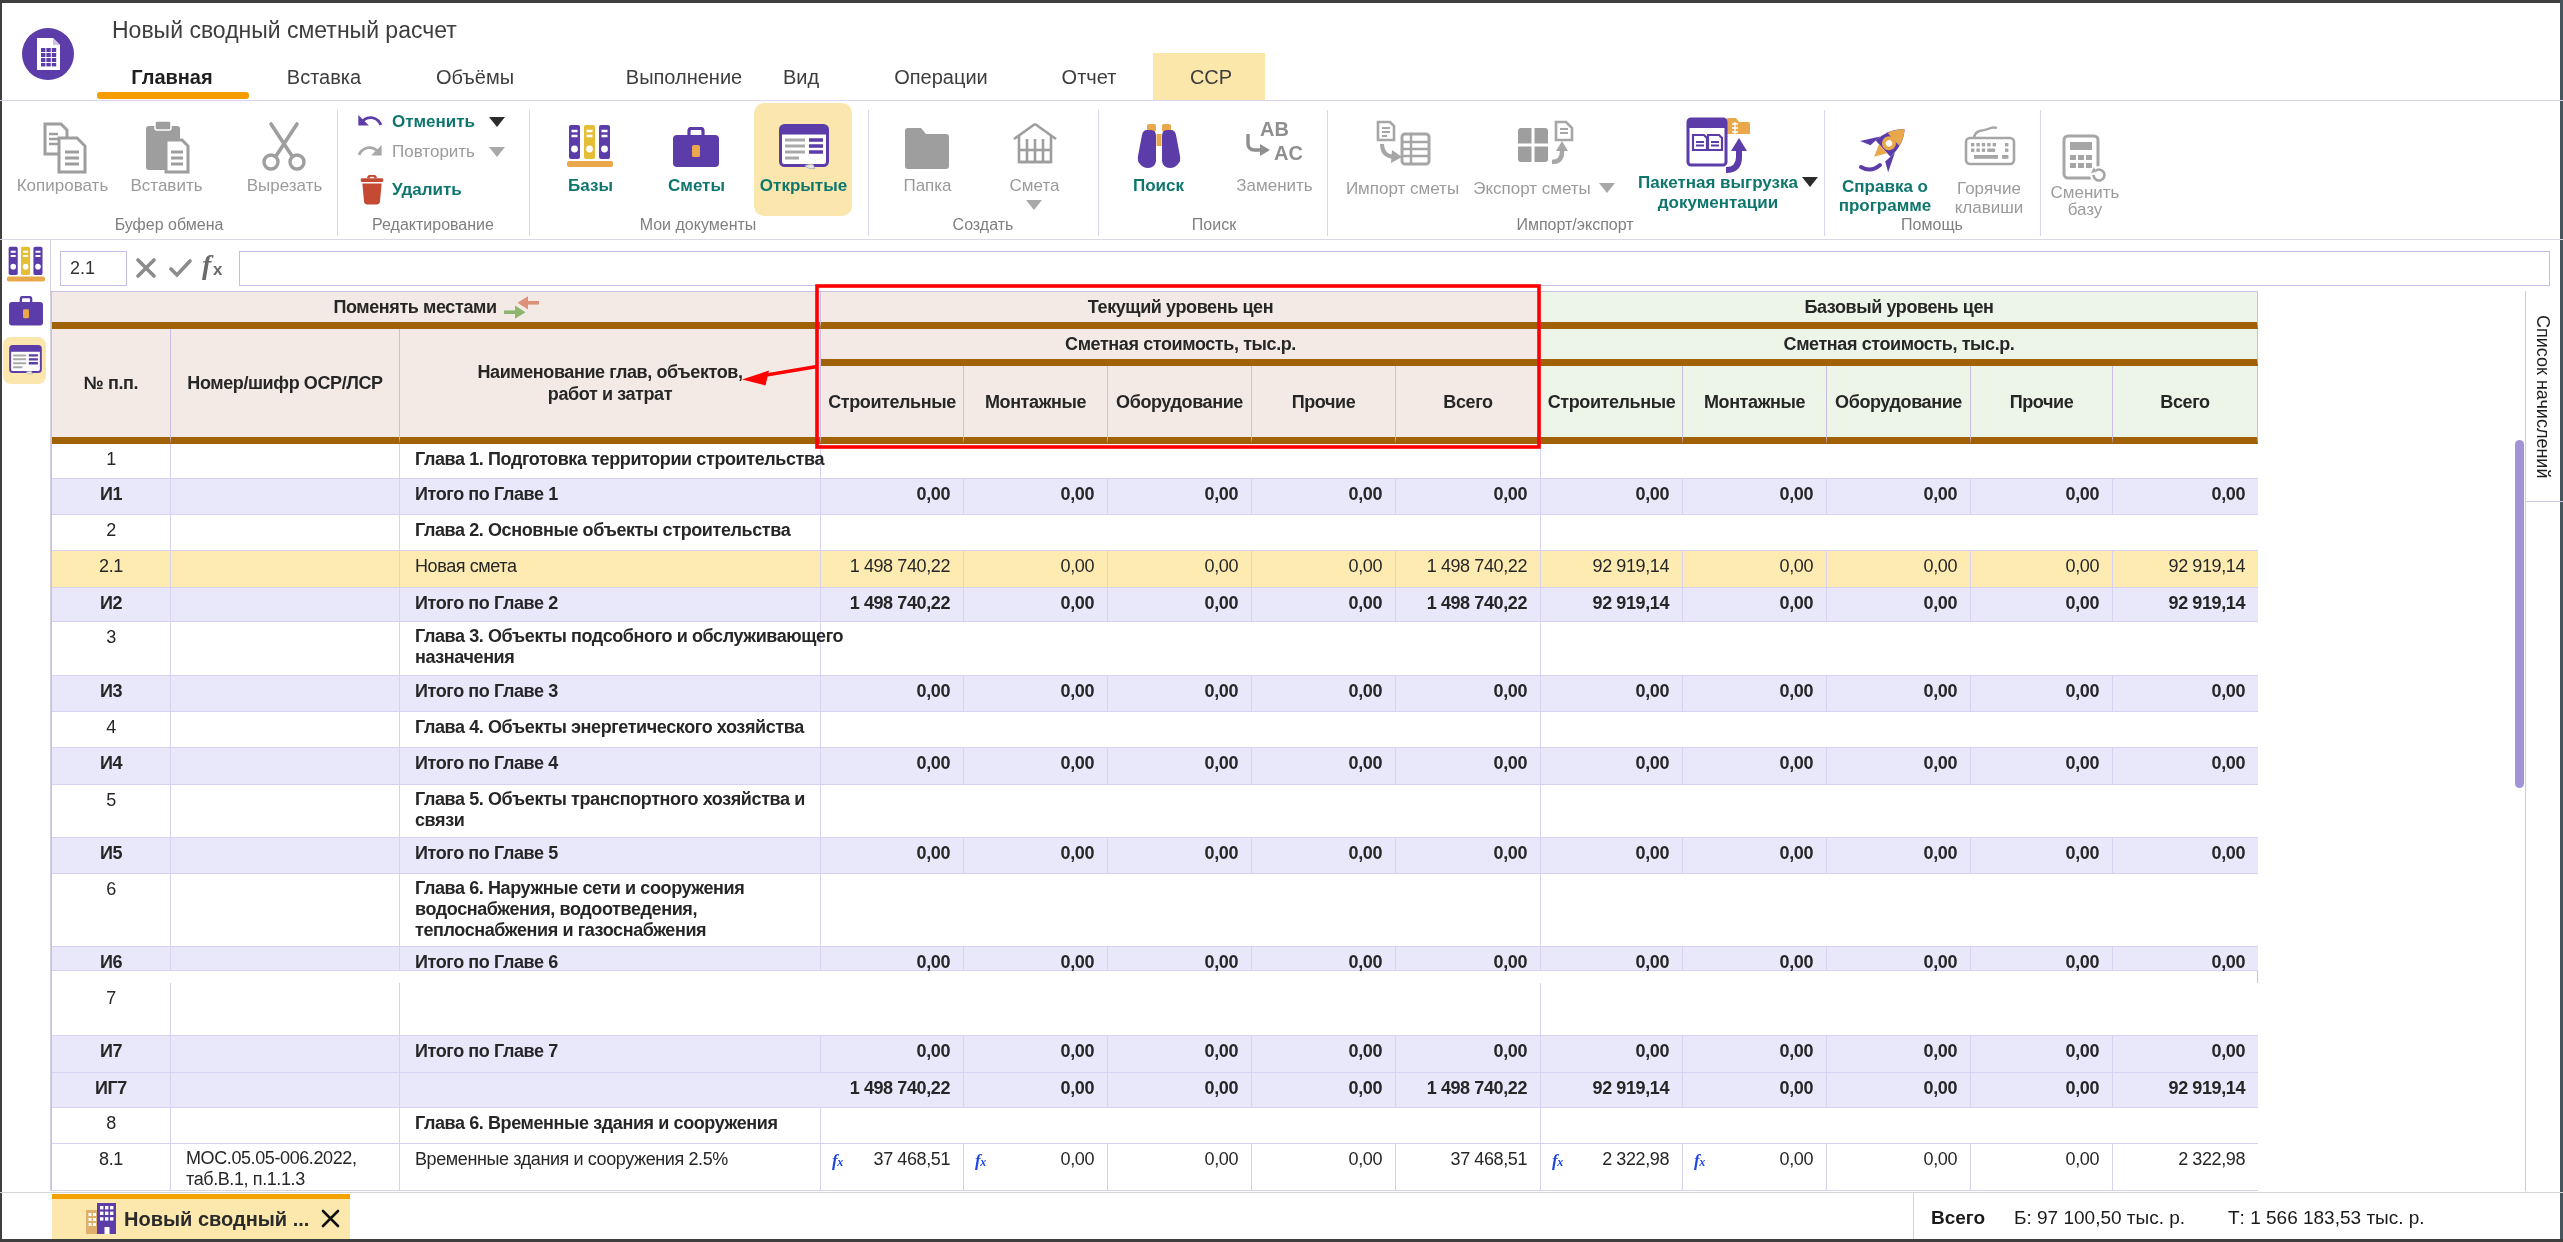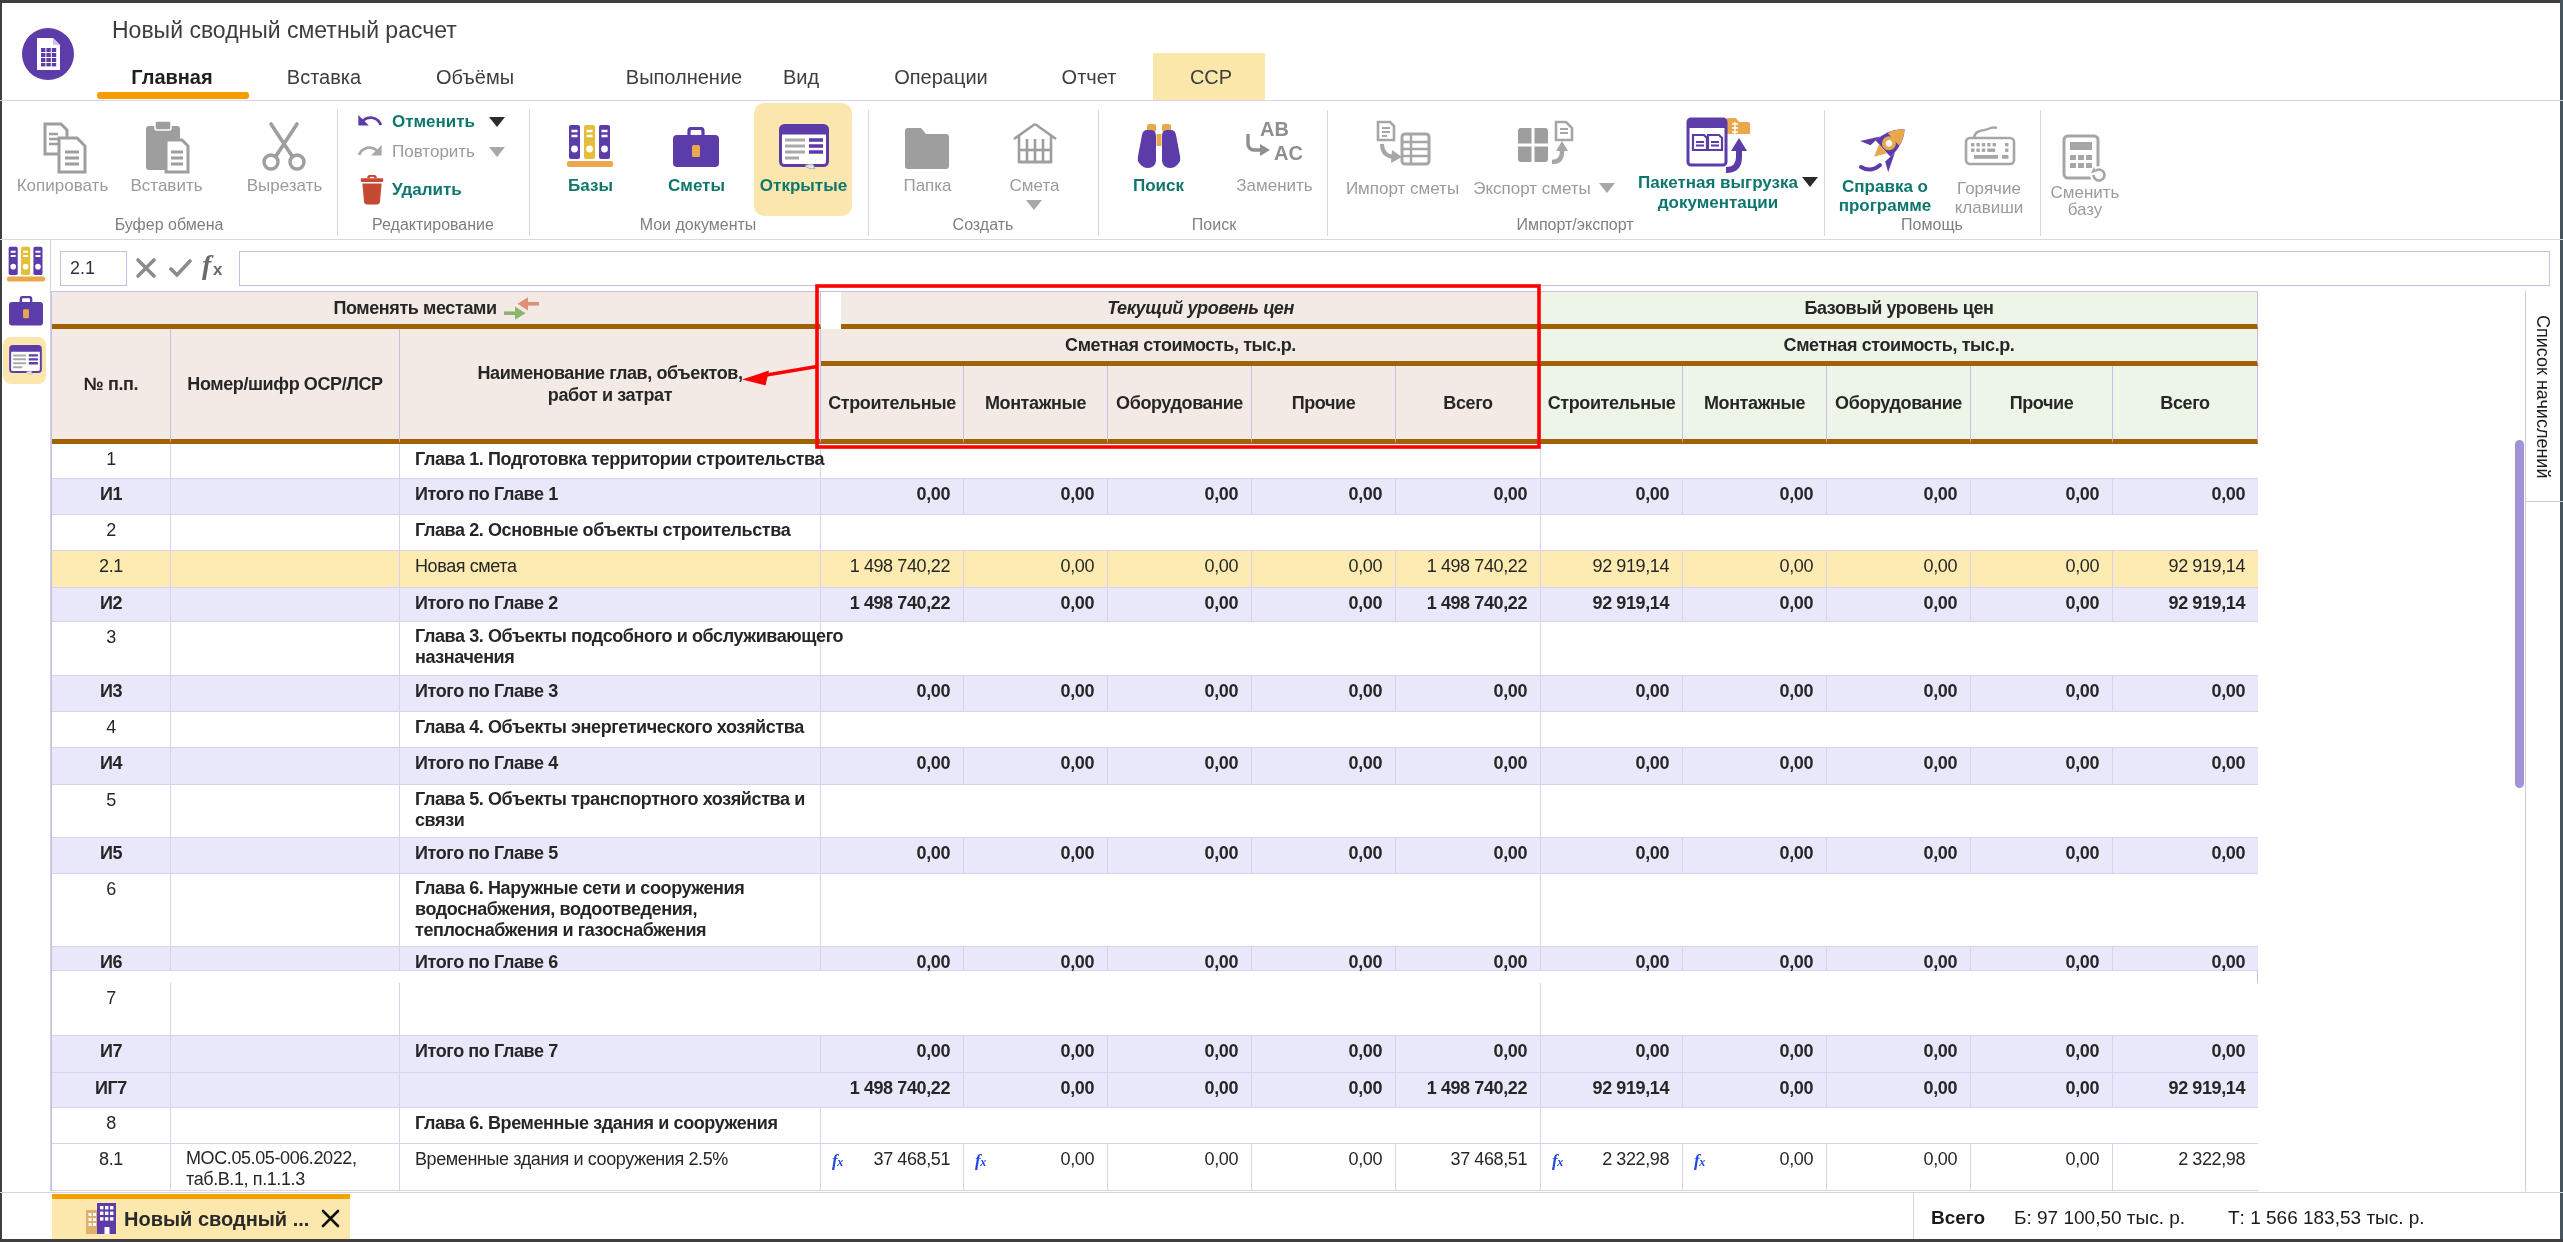--- a/index.html
+++ b/index.html
@@ -4,21 +4,21 @@
 *{margin:0;padding:0;box-sizing:border-box}
 html,body{width:2563px;height:1242px;overflow:hidden;background:#fff;
 font-family:"Liberation Sans", sans-serif;position:relative}
 .abs{position:absolute}
 .tab{position:absolute;top:66px;font-size:20px;color:#3d3d3d;transform:translateX(-50%);white-space:nowrap}
 .sep{position:absolute;top:110px;height:126px;width:1px;background:#dcd4ec}
 .rlabel{position:absolute;top:216px;font-size:16px;color:#7f7f7f;text-align:center}
 .ic{position:absolute}
 .ilab{position:absolute;font-size:17px;color:#9b9b9b;text-align:center;white-space:nowrap}
 .ilabb{position:absolute;font-size:17px;color:#0f766e;font-weight:bold;text-align:center;white-space:nowrap}
-.hcell{position:absolute;background:#f3eae5;border-right:1px solid #c9bfe6;border-bottom:5px solid #a16207;
+.hcell{position:absolute;background:#f3eae5;border-right:1px solid #c9bfe6;border-bottom:7px solid #a16207;
 display:flex;align-items:center;justify-content:center;font-weight:bold;font-size:18px;letter-spacing:-0.4px;color:#262626;text-align:center;line-height:22px}
 .hgreen{background:#edf4e8}
 .row{position:absolute;left:52px;width:2206px;border-bottom:1px solid #d9d1f0}
 .w{background:#fff}.i{background:#e9e7fa}.y{background:#fdebb2}
 .cell{position:absolute;top:0;height:100%;font-size:18px;letter-spacing:-0.4px;line-height:21px;color:#262626;padding-top:5px;white-space:nowrap}
 .pt4{padding-top:4px}
 .c0{left:0;width:119px;text-align:center}
 .c1{left:119px;width:229px;padding-left:15px}
 .c2{left:348px;width:421px;padding-left:15px}
 .c3{left:769px;width:143px}
@@ -352,21 +352,21 @@
 <div class="abs" style="left:51px;top:291px;width:2207px;height:1px;background:#c9bfe6"></div>
 <div class="hcell" style="left:52px;top:292px;width:769px;height:37px;">
     <span>Поменять местами</span>
     <svg style="margin-left:7px" width="35" height="25" viewBox="0 0 35 25">
 <rect x="21" y="6" width="14" height="3.6" fill="#dd9179"></rect>
 <polygon points="13.5,7.8 24,1.2 24,14.4" fill="#dd9179"></polygon>
 <rect x="0" y="15.4" width="14" height="3.6" fill="#8cb66e"></rect>
 <polygon points="21.5,17.2 11,10.6 11,23.8" fill="#8cb66e"></polygon>
 </svg>
   </div>
-<div class="hcell" style="left:841px;top:292px;width:720px;height:37px;font-style:italic;">Текущий уровень цен</div>
+<div class="hcell" style="left:821px;top:292px;width:720px;height:37px;">Текущий уровень цен</div>
 <div class="hcell hgreen" style="left:1541px;top:292px;width:717px;height:37px;">Базовый уровень цен</div>
 <div class="hcell" style="left:821px;top:329px;width:720px;height:37px;">Сметная стоимость, тыс.р.</div>
 <div class="hcell hgreen" style="left:1541px;top:329px;width:717px;height:37px;">Сметная стоимость, тыс.р.</div>
 <div class="hcell" style="left:52px;top:329px;width:119px;height:115px;">№ п.п.</div>
 <div class="hcell" style="left:171px;top:329px;width:229px;height:115px;">Номер/шифр ОСР/ЛСР</div>
 <div class="hcell" style="left:400px;top:329px;width:421px;height:115px;">Наименование глав, объектов,<br>работ и затрат</div>
 <div class="hcell" style="left:821px;top:366px;width:143px;height:78px;">Строительные</div>
 <div class="hcell" style="left:964px;top:366px;width:144px;height:78px;">Монтажные</div>
 <div class="hcell" style="left:1108px;top:366px;width:144px;height:78px;">Оборудование</div>
 <div class="hcell" style="left:1252px;top:366px;width:144px;height:78px;">Прочие</div>

